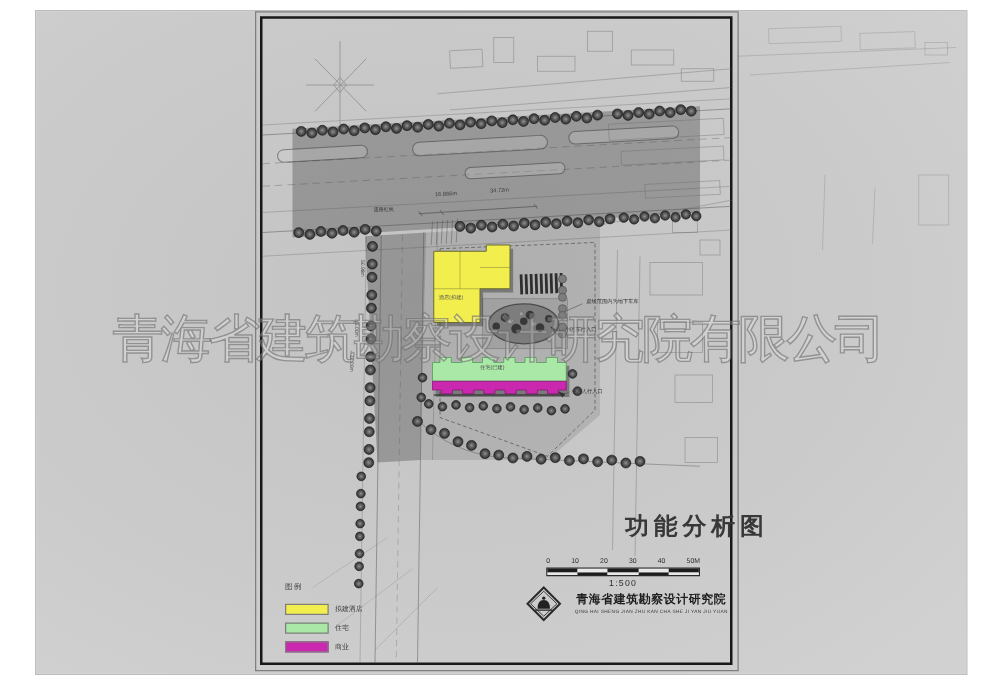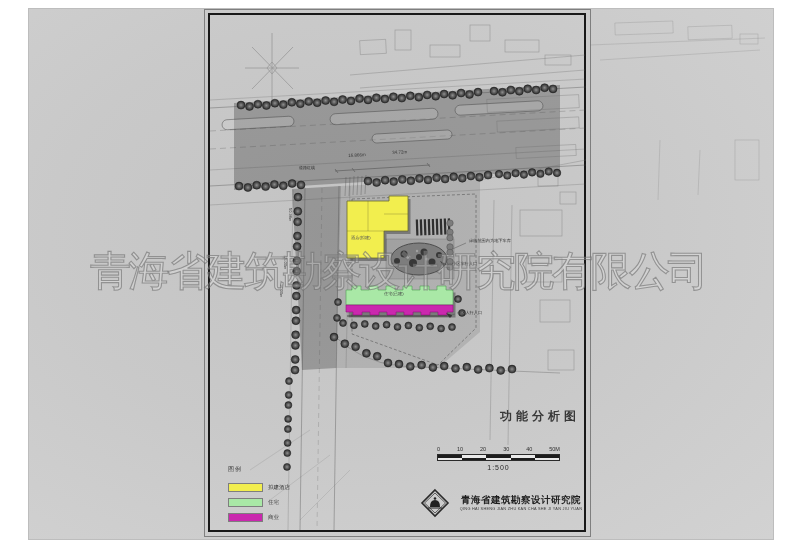--- a/index.html
+++ b/index.html
@@ -12,36 +12,36 @@
     border:1px solid rgba(100,100,100,0.75);}
   .frame{position:absolute;left:208px;top:13px;width:374px;height:515px;
     border:2.5px solid #181818;}
   svg.plan{position:absolute;left:0;top:0;}
   .anno-layer{position:absolute;left:0;top:0;width:800px;height:544px;pointer-events:none;}
   .anno{position:absolute;white-space:nowrap;transform-origin:0 0;line-height:1;}
   .bldg-label{position:absolute;white-space:nowrap;line-height:1;}
   .watermark{position:absolute;left:90px;top:244px;width:640px;white-space:nowrap;
     font-size:41px;font-weight:400;letter-spacing:-2.5px;
     color:rgba(240,240,240,0.22);-webkit-text-stroke:1.1px rgba(110,110,110,0.62);}
-  .drawing-title{position:absolute;left:500px;top:408px;font-size:12px;font-weight:600;
+  .drawing-title{position:absolute;left:500px;top:408px;font-size:19px;font-weight:600;
     letter-spacing:4px;color:#383838;}
   .scalebar{position:absolute;left:437px;top:446px;width:123px;}
   .scalebar .ticks{display:flex;justify-content:space-between;font-size:5.5px;color:#2e2e2e;}
   .scalebar .bar{margin-top:2px;border:0.5px solid #2a2a2a;}
   .scalebar .row{display:flex;height:2.6px;}
   .scalebar .seg{width:20%;height:100%;}
   .scalebar .seg.b{background:#1c1c1c;}
   .scalebar .seg.w{background:#e9e9e9;}
   .scalebar .ratio{margin-top:2.5px;text-align:center;font-size:7px;letter-spacing:1px;color:#2a2a2a;}
   .legend{position:absolute;left:228px;top:465px;}
   .legend-title{font-size:6px;color:#3d3d3d;margin-bottom:9px;letter-spacing:1px;}
   .leg-row{display:flex;align-items:center;margin-bottom:6px;}
   .leg-swatch{width:33px;height:7px;border:0.5px solid #7e7e7e;margin-right:5px;}
   .leg-label{font-size:5.5px;color:#3d3d3d;}
-  .titleblock{position:absolute;left:420px;top:488px;width:168px;display:flex;align-items:center;}
+  .titleblock{position:absolute;left:420px;top:468px;width:168px;display:flex;align-items:center;}
   .tb-text{margin-left:6px;width:130px;text-align:center;}
   .tb-name{font-size:9.5px;font-weight:700;letter-spacing:0.5px;color:#1e1e1e;line-height:1.15;}
   .tb-pinyin{font-size:3.8px;letter-spacing:0.3px;color:#3a3a3a;margin-top:2px;}
 </style>
 </head>
 <body>
 
 <div class="page">
   <div class="sheet"></div>
   <div class="frame-outer"></div>

